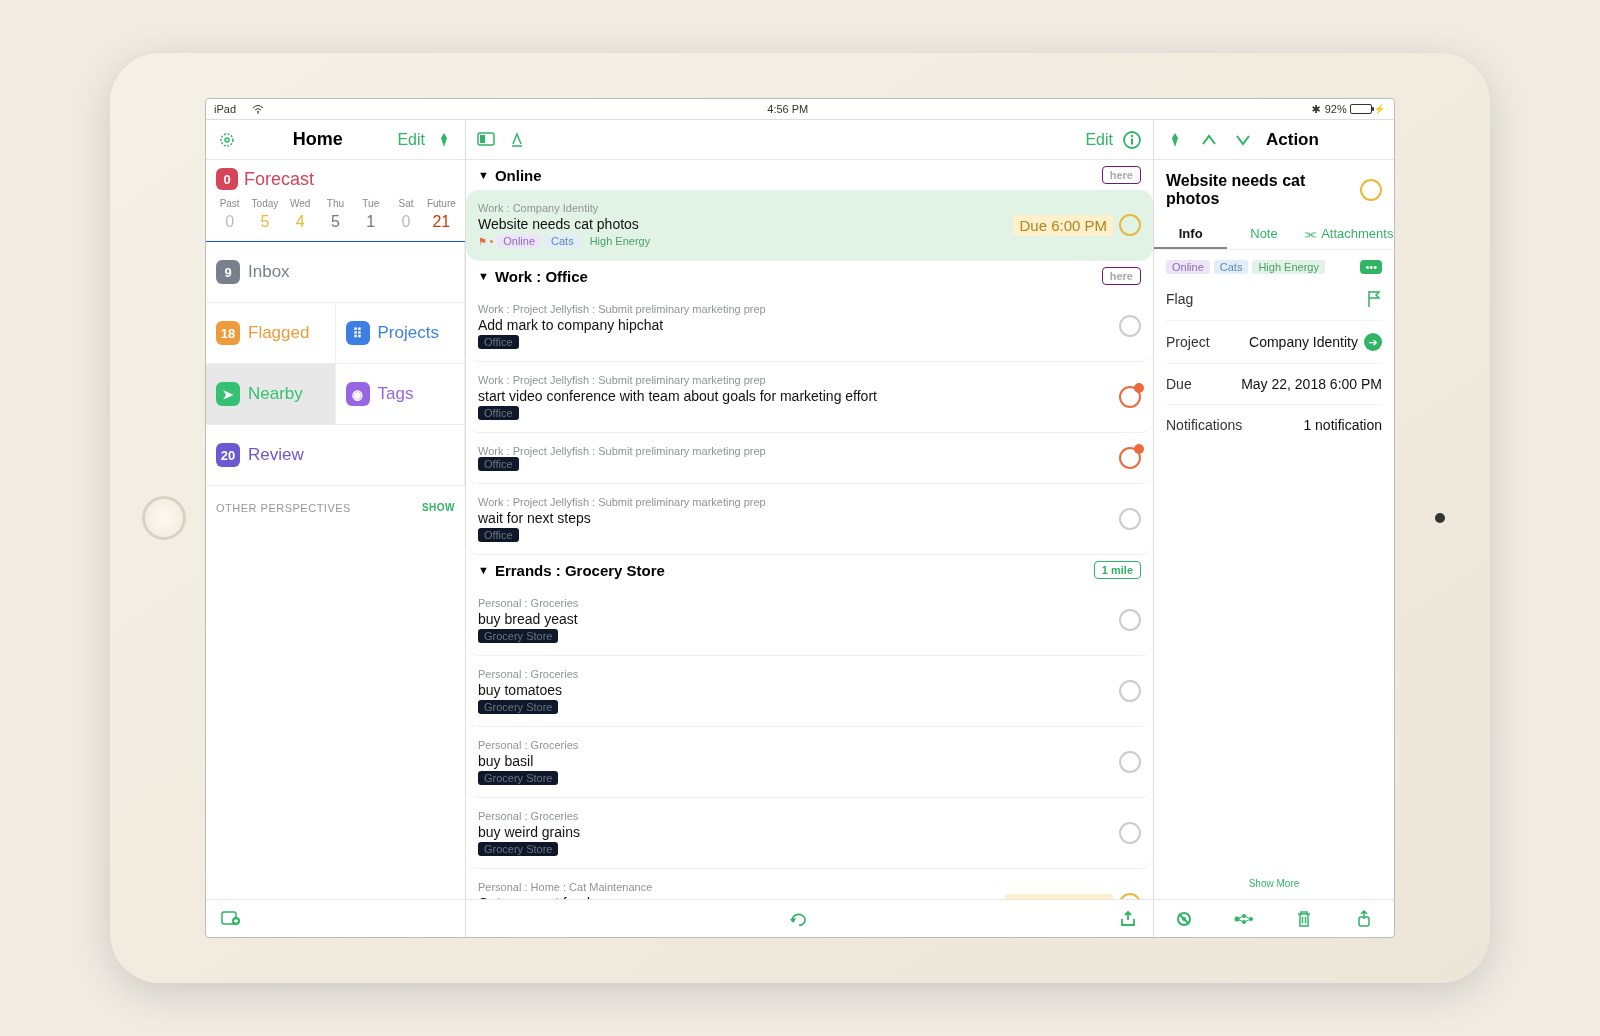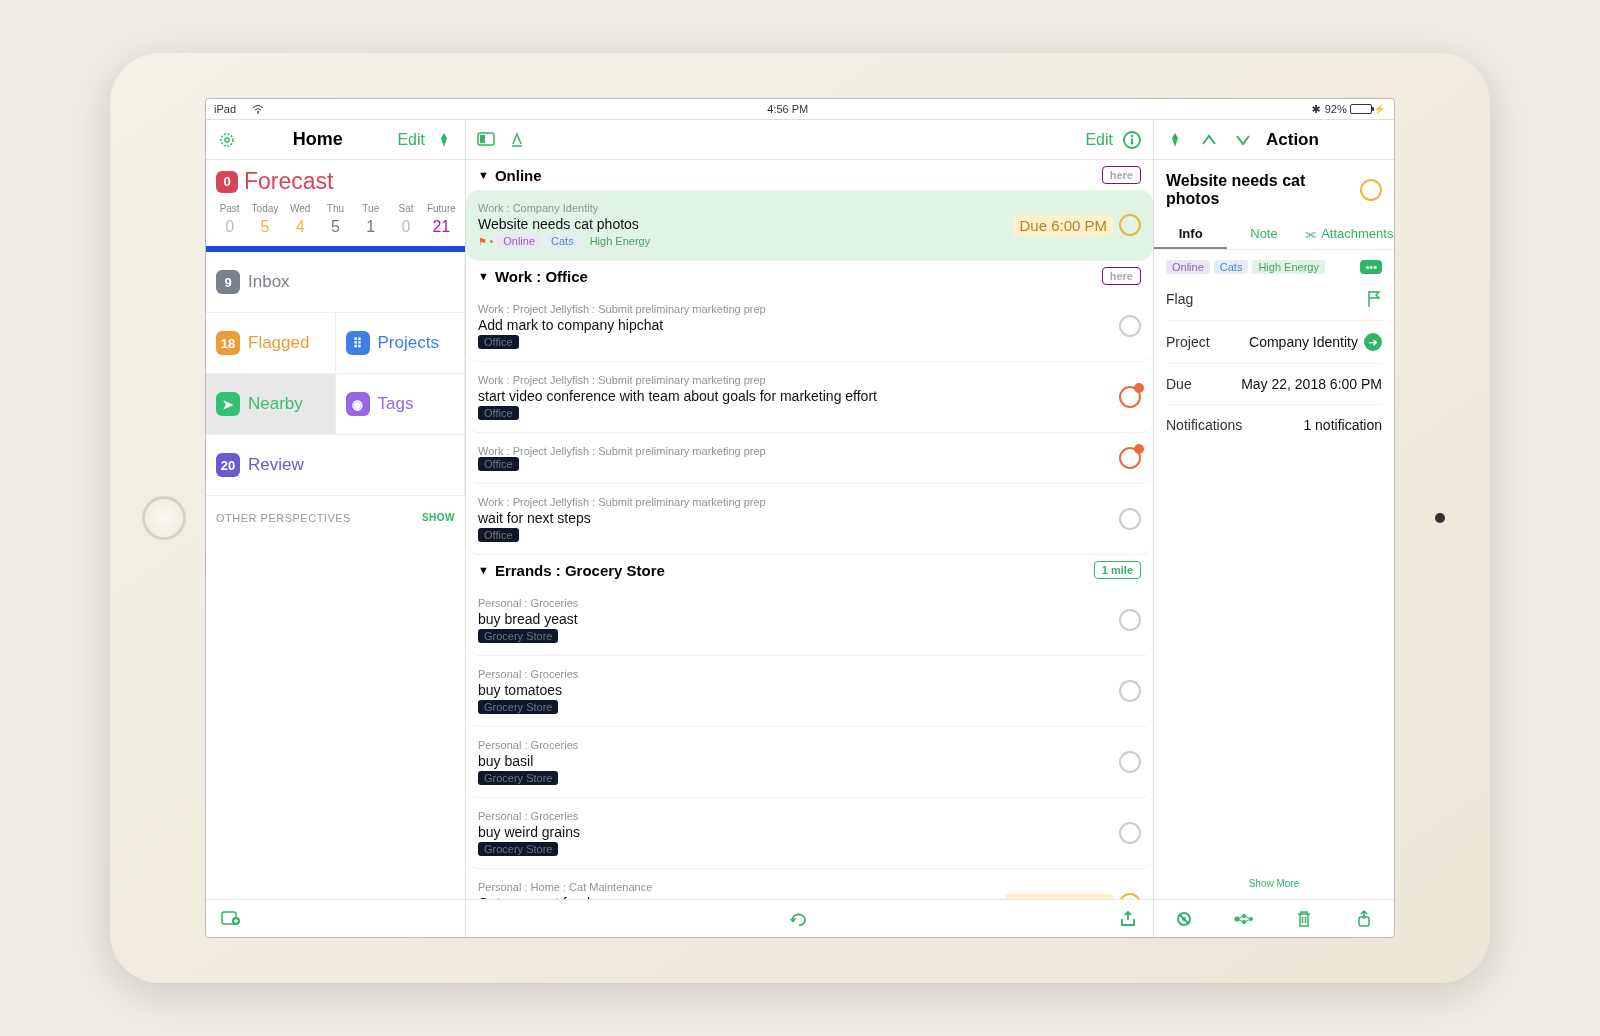--- a/index.html
+++ b/index.html
@@ -19,22 +19,22 @@
 .sidebar { width: 260px; border-right: 1px solid #ddd; display:flex; flex-direction:column; }
 .main { flex: 1; border-right: 1px solid #ddd; display:flex; flex-direction:column; overflow:hidden;}
 .inspector { width: 240px; display:flex; flex-direction:column;}
 .toolbar { height: 40px; display: flex; align-items: center; padding: 0 10px; border-bottom: 1px solid #e5e5e5; gap: 8px; }
 .toolbar .title { flex:1; text-align:center; font-size:18px; font-weight:600; }
 .toolbar .edit { color:#30b566; font-size:16px; }
 .icon-btn { width:22px; height:22px; display:flex; align-items:center; justify-content:center; color:#30b566; cursor:pointer;}
 .sidebar-scroll { flex:1; overflow-y:auto; }
 .forecast-row { display:flex; align-items:center; padding:8px 10px 4px; gap:6px;}
 .badge { width:22px; height:22px; border-radius:6px; display:flex; align-items:center; justify-content:center; color:#fff; font-size:13px; font-weight:600;}
-.forecast-label { color:#d64558; font-size:23px; font-weight:400;}
-.days { display:flex; padding:4px 6px 10px; border-bottom:6px solid #1d4ed8;}
+.forecast-label { color:#d64558; font-size:18px; font-weight:400;}
+.days { display:flex; padding:4px 6px 10px; border-bottom:1px solid #1d4ed8;}
 .day { flex:1; text-align:center; font-size:10px; color:#888;}
 .day .n { font-size:16px; margin-top:4px;}
 .nav-grid { display:grid; grid-template-columns:1fr 1fr; }
 .nav-item { padding:18px 10px; display:flex; align-items:center; gap:8px; border-bottom:1px solid #eee; border-right:1px solid #eee; cursor:pointer;}
 .nav-item.full { grid-column:1/3; }
 .nav-item.sel { background:#e8e8e8;}
 .nav-icon { width:24px; height:24px; border-radius:6px; display:flex; align-items:center; justify-content:center; color:#fff; font-size:13px; font-weight:600;}
 .nav-label { font-size:17px;}
 .inbox-b { background:#7a808c;} .flag-b{background:#ee9c3b;} .proj-b{background:#3e7fe6;} .near-b{background:#35c072;} .tags-b{background:#9767e3;} .rev-b{background:#6a5ad1;} .fcst-b{background:#d64558;}
 .other-persp { padding:16px 10px; font-size:11px; color:#999; letter-spacing:0.5px; display:flex; justify-content:space-between;}
@@ -149,21 +149,21 @@
               <div class="day">
                 <div>Tue</div>
                 <div class="n" style="color:#777">1</div>
               </div>
               <div class="day">
                 <div>Sat</div>
                 <div class="n" style="color:#bbb">0</div>
               </div>
               <div class="day">
                 <div>Future</div>
-                <div class="n" style="color:#a21caf">21</div>
+                <div class="n" style="color:#c2410c">21</div>
               </div>
             </div>
     <div class="nav-item full">
       <span class="nav-icon inbox-b">9</span>
       <span class="nav-label" style="color:#7a808c">Inbox</span>
     </div>
     <div class="nav-grid">
       <div class="nav-item">
         <span class="nav-icon flag-b">18</span>
         <span class="nav-label" style="color:#ee9c3b">Flagged</span>

